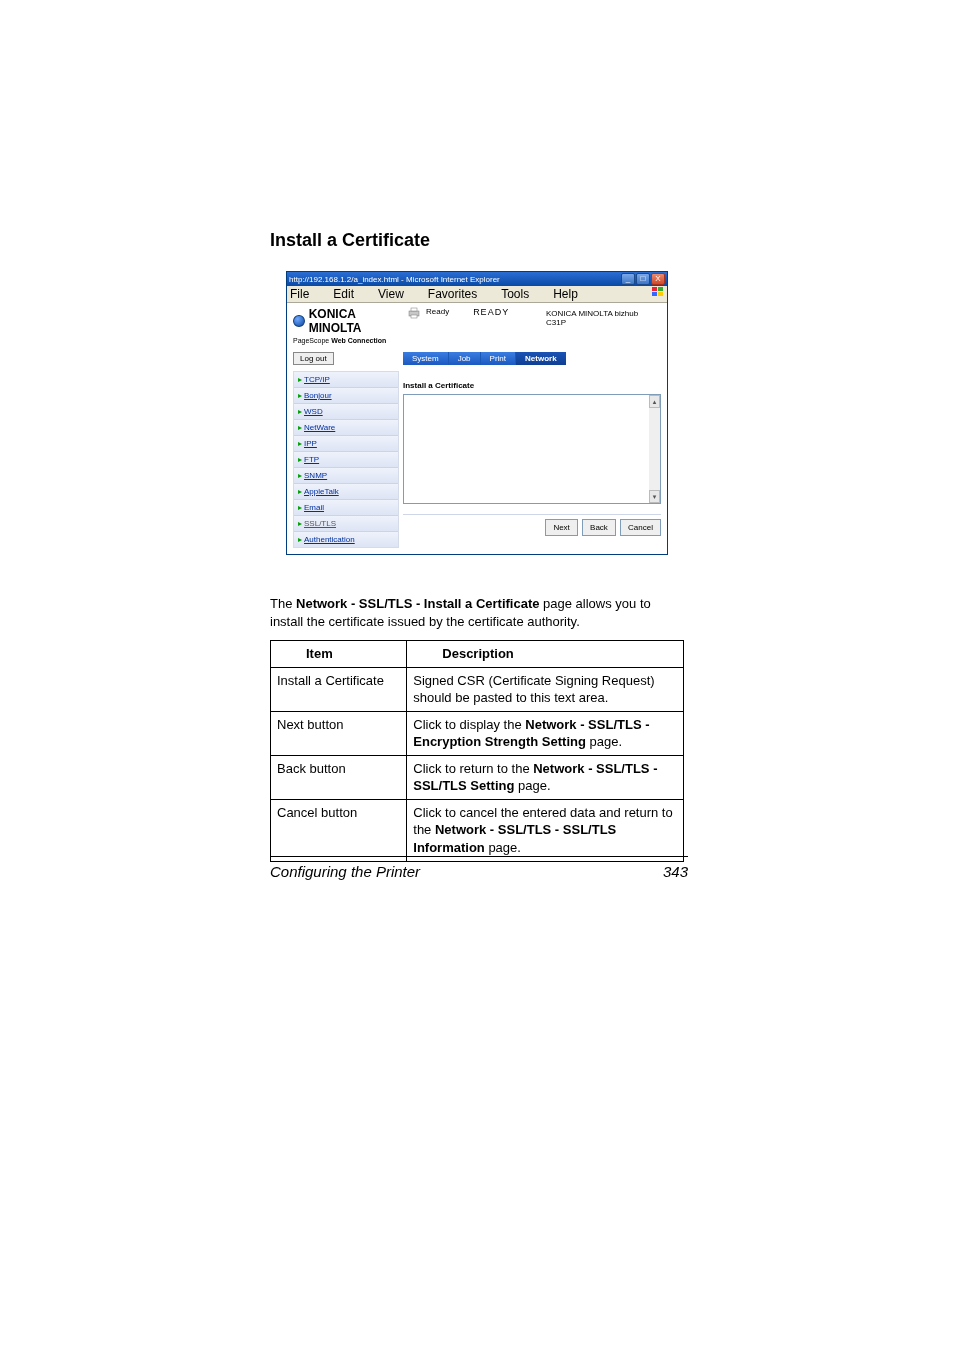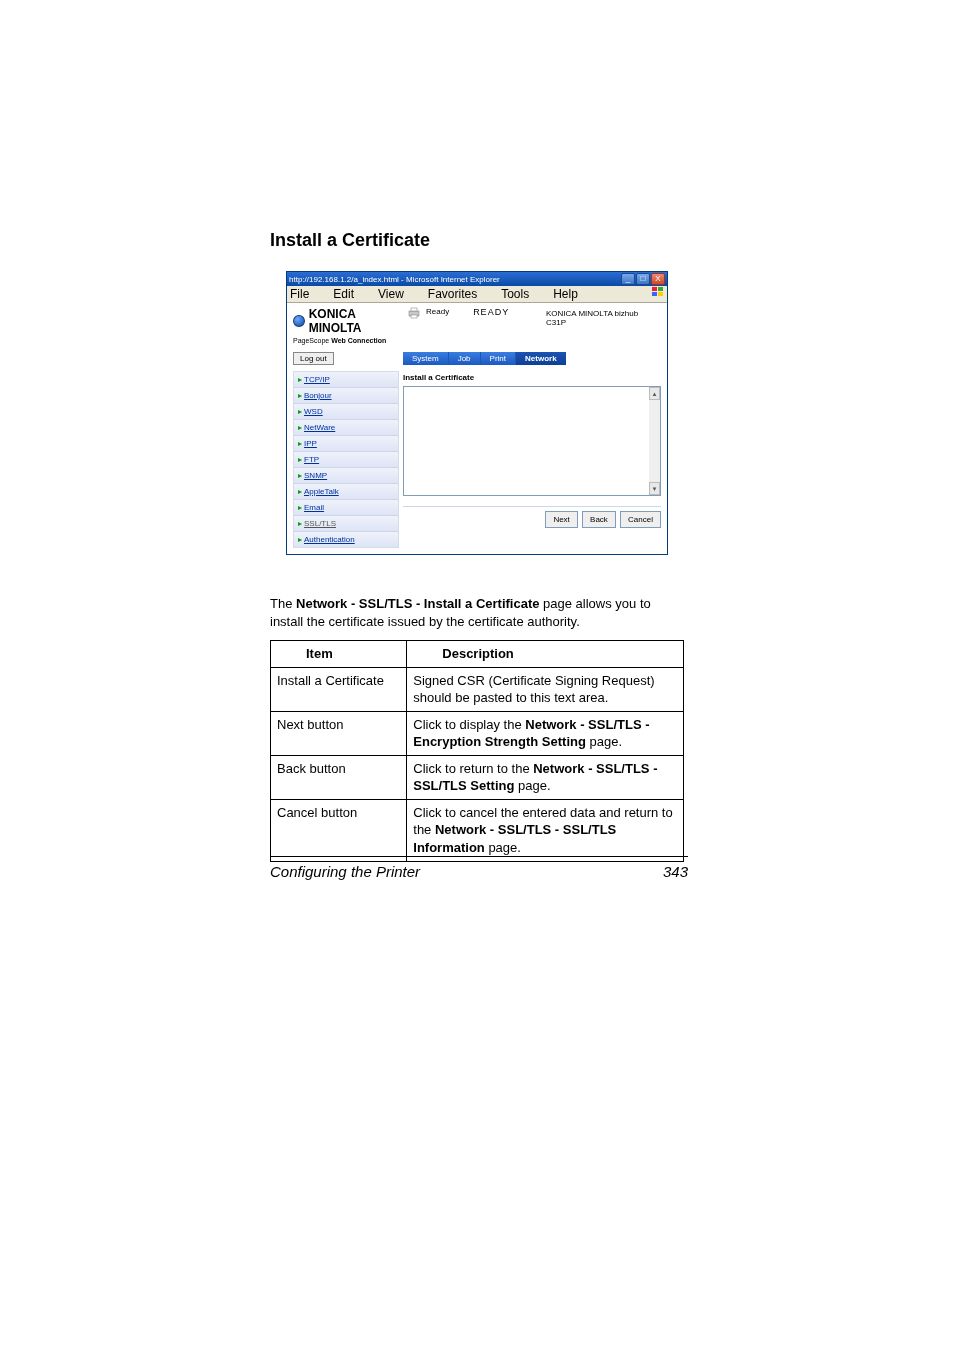--- a/index.html
+++ b/index.html
@@ -105,21 +105,21 @@
     border-bottom:1px solid #cdd4e8;
     padding:3px 4px;
     font-size:8px;
   }
   .kw-sidemenu .mi:last-child { border-bottom:none; }
   .kw-sidemenu .mi a { color:#0030a0; text-decoration:underline; }
   .kw-sidemenu .mi .arw { color:#00a000; margin-right:2px; }
   .kw-sidemenu .mi.sel a { color:#555; }
 
   .kw-content { flex:1; }
-  .kw-tabs { display:flex; margin-bottom:8px; gap:0;}
+  .kw-tabs { display:flex; margin-bottom:16px; gap:0;}
   .kw-tab {
     font-size:8px; color:#fff;
     padding:2px 9px;
     border-right:1px solid #1b59b7;
     background: linear-gradient(#3a7de0,#1c59c0);
   }
   .kw-tab:last-child { border-right:none; }
   .kw-tab.active { background: linear-gradient(#1a53b4,#0f3f94); font-weight:bold; }
   .kw-tab.nettab { font-weight:bold; }
 

